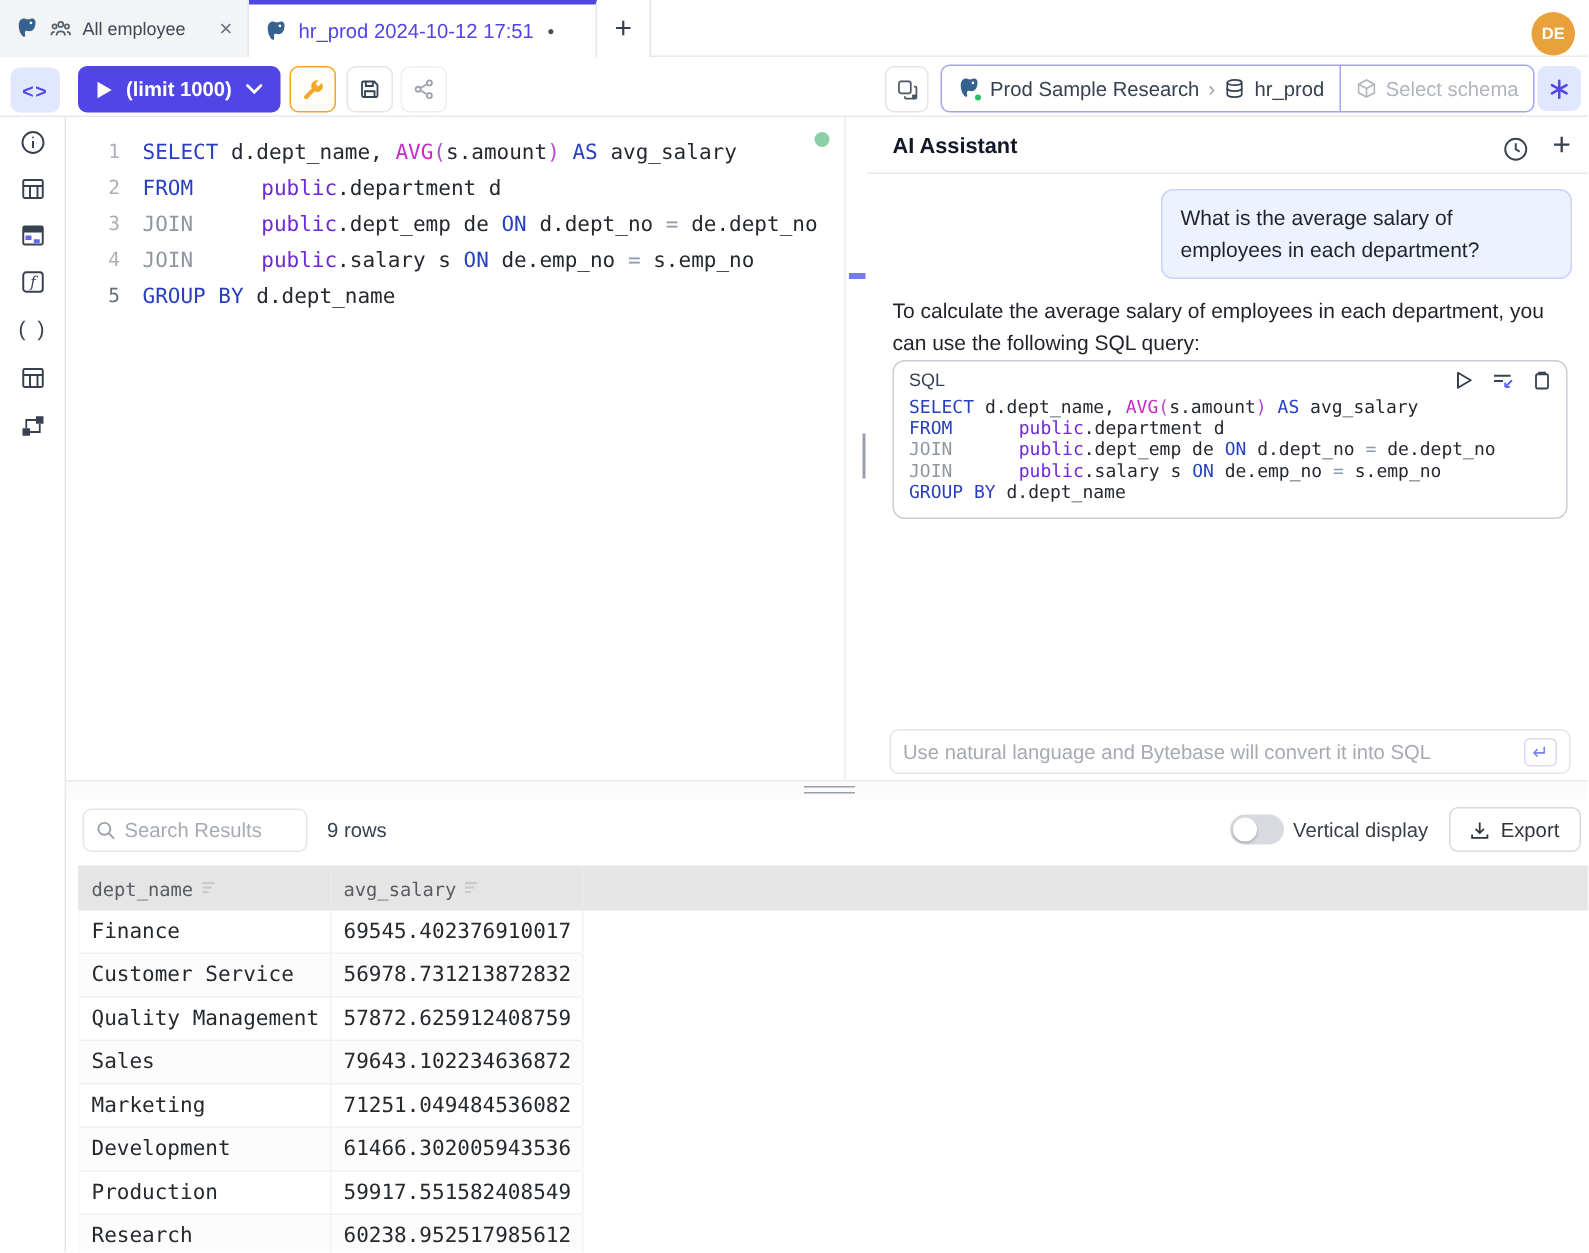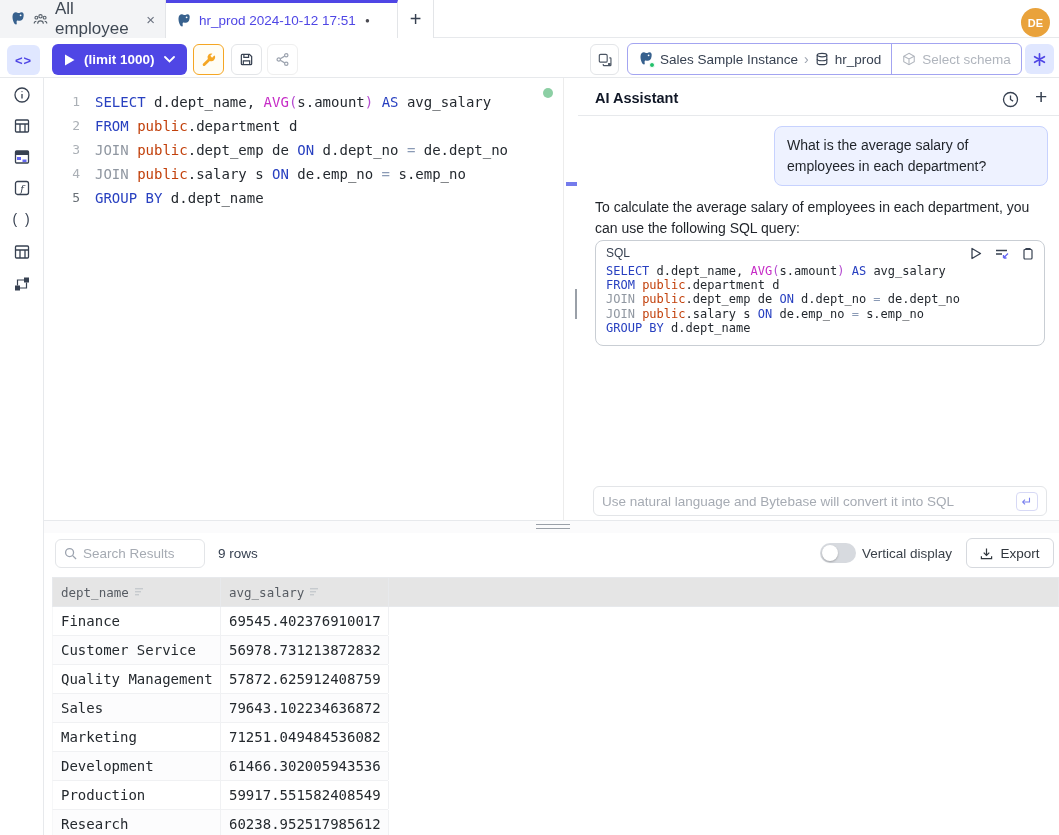--- a/index.html
+++ b/index.html
@@ -6,21 +6,21 @@
   html,body { width:1059px; height:835px; background:#fff; font-family:"Liberation Sans", sans-serif; }
   #app { position:relative; width:1059px; height:835px; overflow:hidden; background:#fff; }
   .abs { position:absolute; }
   svg { display:block; }
 
   
   #tabbar { left:0; top:0; width:1059px; height:38px; background:#fff; border-bottom:1px solid #e7e9ec; }
   .tab { position:absolute; top:0; height:38px; display:flex; align-items:center; gap:7px; padding:0 10px; cursor:default; }
   #tab-1 { left:0; width:166px; background:#f3f4f6; border-right:1px solid #e3e5e8; }
   #tab-2 { left:166px; width:232px; background:#fff; border-right:1px solid #e3e5e8; border-top:3px solid #4f46e5; }
-  #tab-1 .tab-label { font-size:17px; color:#3f4854; }
+  #tab-1 .tab-label { font-size:12px; color:#3f4854; }
   #tab-2 .tab-label { font-size:13.5px; color:#4f46e5; font-weight:500; }
   .tab-close { margin-left:auto; color:#6b7280; font-size:15px; line-height:1; cursor:pointer; }
   .unsaved-dot { color:#4a4a52; font-size:8px; margin-left:2px; }
   #tab-new { position:absolute; left:398px; top:0; width:36px; height:38px; background:#fff; border-right:1px solid #e3e5e8;
              display:flex; align-items:center; justify-content:center; font-size:20px; font-weight:300; color:#374151; cursor:pointer; }
   #avatar { left:1021px; top:8px; width:29px; height:29px; border-radius:50%; background:#e9a23b; color:#fff;
             font-size:11px; font-weight:700; display:flex; align-items:center; justify-content:center; }
 
   
   #toolbar { left:0; top:38px; width:1059px; height:40px; background:#fff; border-bottom:1px solid #e7e9ec; }
@@ -53,21 +53,21 @@
   #editor { left:44px; top:78px; width:534px; height:442px; background:#fff; }
   #editor-border { left:563px; top:78px; width:1px; height:442px; background:#ececec; }
   #scroll-mark { left:566px; top:182px; width:11px; height:4px; background:#747bec; }
   .vhandle { top:289px; width:2px; height:30px; background:#9aa0a8; }
   #vhandle-1 { left:575px; } #vhandle-2 { left:579px; }
   #editor-lines { position:absolute; left:0; top:12px; width:534px; font-family:"DejaVu Sans Mono", monospace; font-size:14px; }
   .ed-row { display:flex; height:24px; line-height:24px; white-space:pre; }
   .ed-ln { width:36px; text-align:right; color:#abb0b6; font-size:13px; flex:none; }
   .ed-row:last-child .ed-ln { color:#697077; }
   .ed-code { padding-left:15px; color:#24292f; }
-  .tok-kw { color:#2840c0; } .tok-join { color:#9097a1; } .tok-schema { color:#c2410c; }
+  .tok-kw { color:#2840c0; } .tok-join { color:#9097a1; } .tok-schema { color:#6d28d9;margin-left:37px; }
   .tok-fn { color:#c62bc6; } .tok-paren { color:#b44bd0; } .tok-op { color:#8a9ab5; } .tok-txt { color:#24292f; }
   #editor-status-dot { left:543px; top:88px; width:10px; height:10px; border-radius:50%; background:#8ccfa4; }
 
   
   #ai-panel { left:578px; top:78px; width:481px; height:442px; background:#fff; }
   #ai-title { position:absolute; left:17px; top:12px; font-size:14.5px; font-weight:600; color:#111827; }
   #ai-history-btn { position:absolute; left:424px; top:13px; cursor:pointer; }
   #ai-new-btn { position:absolute; left:457px; top:7px; font-size:21px; font-weight:300; color:#374151; cursor:pointer; }
   #ai-divider { position:absolute; left:0; top:37px; width:481px; height:1px; background:#e7e9ec; }
   #ai-question { position:absolute; right:11px; top:48px; width:274px; background:#eef2ff; border:1px solid #c7d2fe;
@@ -208,21 +208,21 @@
     </div>
     <div id="conn-pill" class="abs">
       <div class="conn-seg">
         <span class="pg-wrap">
           <svg width="16" height="16" viewBox="0 0 16 16">
               <path fill="#37618e" d="M13.6 5.2c.5-2.3-.6-3.9-2-3.9-.8 0-1.6.4-2.2.6-.5.1-1 .1-1.5 0-.6-.2-1.3-.6-2.1-.6-1.7 0-3.1 1.5-3.3 3.9-.1 1.9.3 4.3 1.2 6 .7 1.3 1.5 2.3 2.3 2.3.5 0 .8-.3.8-.9 0-.5-.2-1.1-.2-1.7 0-1 .5-1.4 1.2-1.4.6 0 1.1.3 1.9.3 2 0 3.4-1.2 3.9-4.6z"></path>
               <circle cx="10.6" cy="4.3" r=".9" fill="#fff"></circle>
             </svg>
           <span class="pg-status"></span>
         </span>
-        <span>Sales Sample Instance</span>
+        <span>Prod Sample Research</span>
         <span class="conn-sep">›</span>
         <span>
             <svg width="14" height="14" viewBox="0 0 16 16" fill="none" stroke="#374151" stroke-width="1.3">
               <ellipse cx="8" cy="3.5" rx="5.5" ry="2"></ellipse>
               <path d="M2.5 3.5v9c0 1.1 2.5 2 5.5 2s5.5-.9 5.5-2v-9"></path>
               <path d="M2.5 8c0 1.1 2.5 2 5.5 2s5.5-.9 5.5-2"></path>
             </svg>
           </span>
         <span>hr_prod</span>
       </div>

